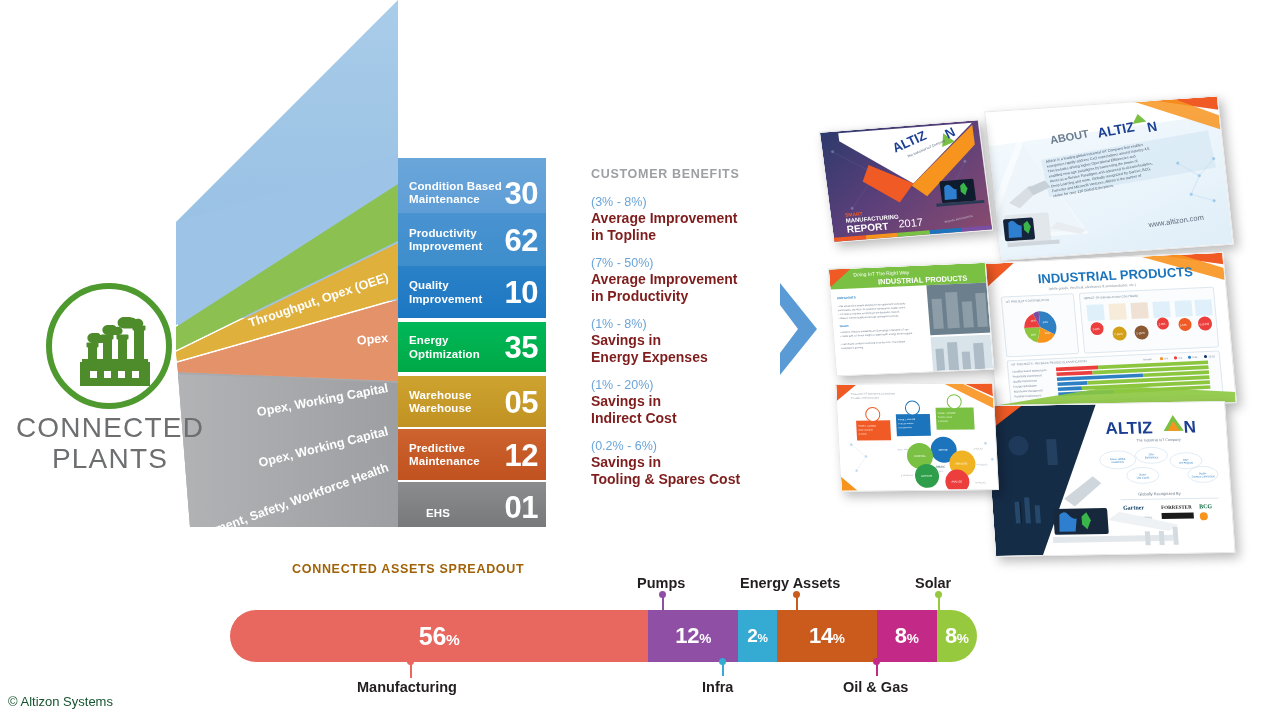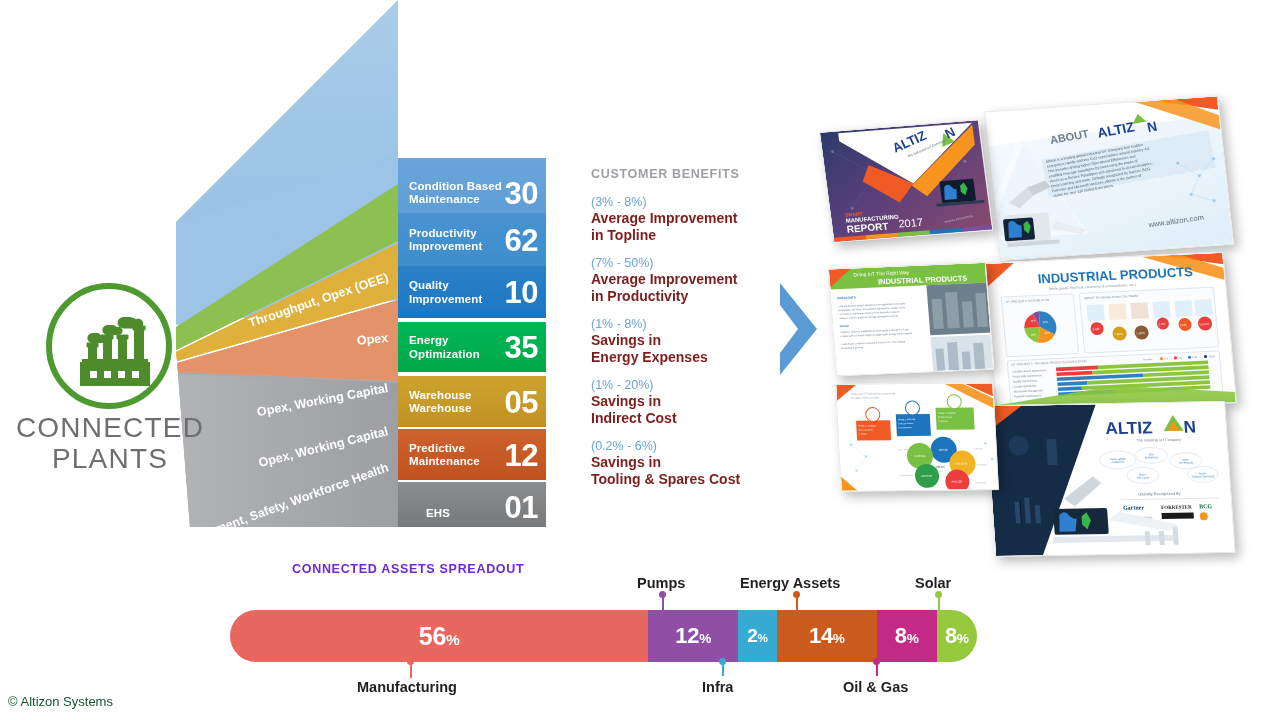--- a/index.html
+++ b/index.html
@@ -37,21 +37,21 @@
   
   #chevron{position:absolute;left:777px;top:283px;width:40px;height:92px;}
 
   
   #deck{position:absolute;left:812px;top:85px;width:430px;height:470px;}
   .thumb{position:absolute;background:#fff;box-shadow:4px 5px 11px rgba(0,0,0,.27);
       overflow:hidden;border:1px solid #e9e9e9;box-sizing:border-box;}
   .thumb .inner{position:absolute;left:0;top:0;width:100%;height:100%;overflow:hidden;}
 
   
-  #spread-title{position:absolute;left:292px;top:562px;color:#6d28d9;font-size:12.5px;
+  #spread-title{position:absolute;left:292px;top:562px;color:#a16207;font-size:12.5px;
       font-weight:700;letter-spacing:.7px;}
   #spreadbar{position:absolute;left:230px;top:610px;width:747px;height:52px;
       border-radius:26px;overflow:hidden;display:flex;}
   .seg{height:52px;position:relative;display:flex;align-items:center;justify-content:center;}
   .seg .pct{color:#fff;font-weight:700;letter-spacing:-.3px;}
   .seg .pct .sm{font-size:.62em;font-weight:700;}
   .calloutline{position:absolute;width:2px;}
   .calloutdot{position:absolute;width:7px;height:7px;border-radius:50%;}
   .calloutlabel{position:absolute;color:#231f20;font-size:14.5px;font-weight:700;
       white-space:nowrap;}

